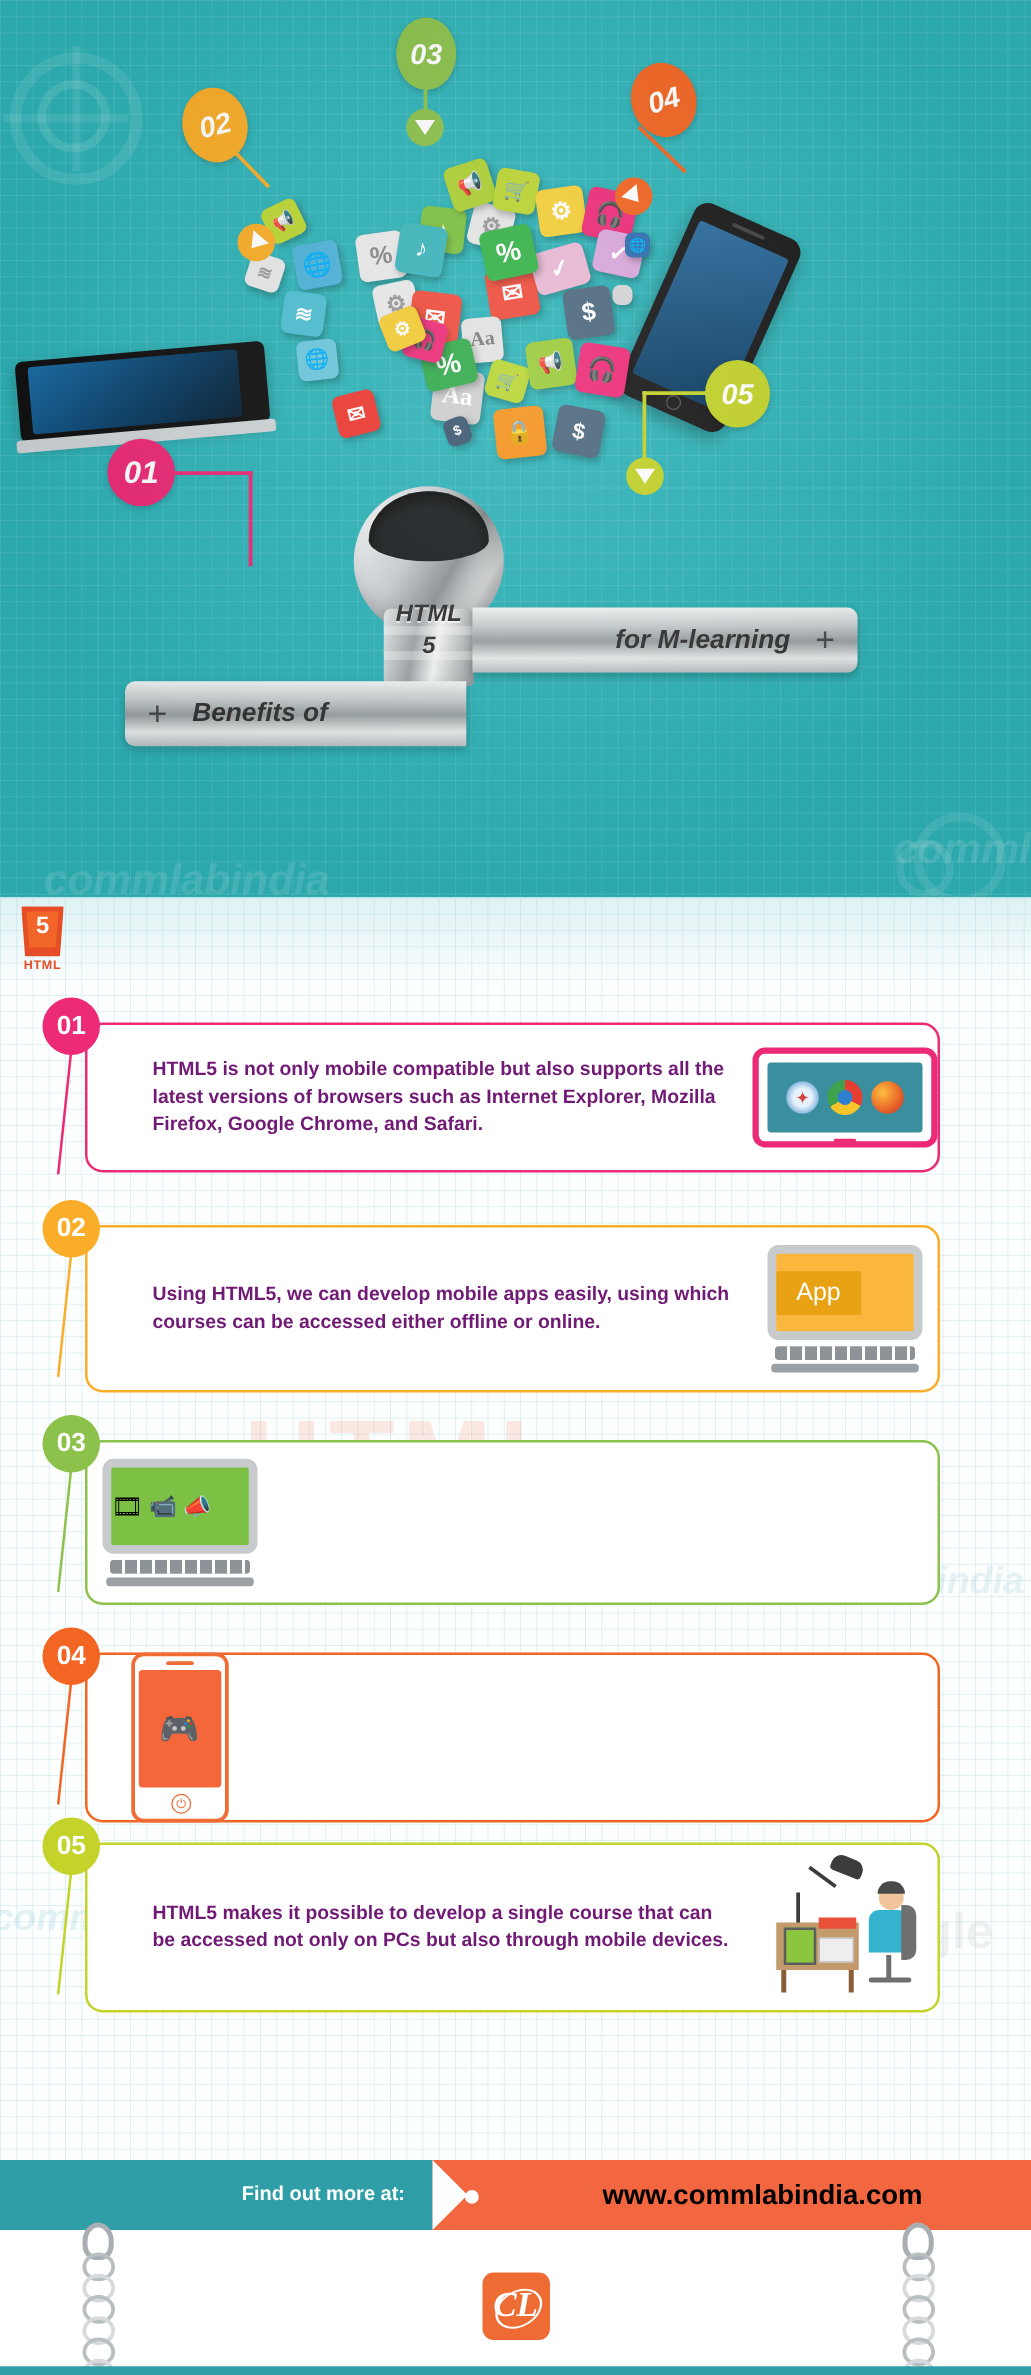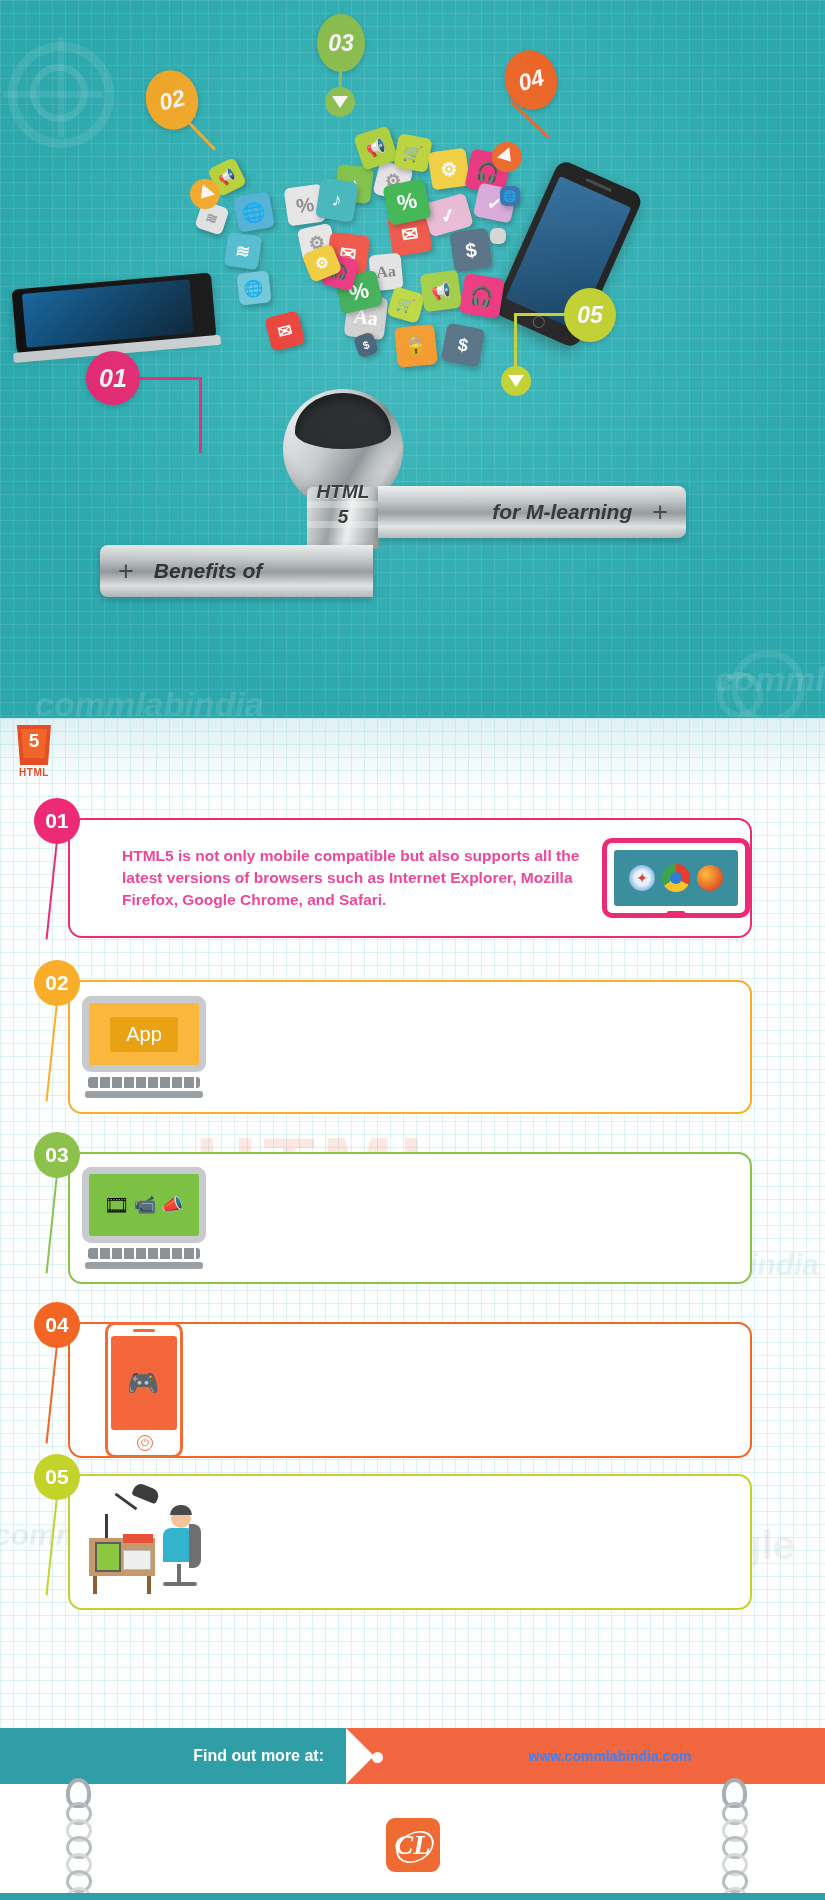--- a/index.html
+++ b/index.html
@@ -164,28 +164,28 @@
     position:absolute;background:#fff;border:2px solid #ccc;border-radius:14px;
     display:flex;align-items:center;
   }
   .card .badge{
     position:absolute;left:-36px;top:-22px;width:46px;height:46px;border-radius:50%;
     display:flex;align-items:center;justify-content:center;color:#fff;font-weight:bold;font-size:21px;
     z-index:3;
   }
   .card .tail{position:absolute;left:-14px;top:20px;width:2px;height:100px;transform-origin:top center;z-index:1;}
   .card .txt{
-    padding-left:52px;padding-right:10px;color:#ec4899;font-weight:bold;font-size:15.5px;line-height:22px;
+    padding-left:52px;padding-right:10px;color:#701a75;font-weight:bold;font-size:15.5px;line-height:22px;
     flex:1;
   }
   .card .art{width:148px;height:100%;display:flex;align-items:center;justify-content:center;flex:0 0 148px;}
 
   
   .monitor{position:relative;width:124px;}
-  .monitor .frame{border:7px solid #c8cbcd;border-radius:9px;height:62px;display:flex;align-items:center;justify-content:center;overflow:hidden;}
+  .monitor .frame{border:7px solid #c8cbcd;border-radius:9px;height:62px;display:flex;align-items:center;justify-content:flex-start;overflow:hidden;}
   .monitor .kb{margin:5px auto 0;width:112px;height:11px;background:#8d9296;border-radius:3px;
      background-image:repeating-linear-gradient(90deg,#8d9296 0 10px,#fff 10px 12px);}
   .monitor .kb2{margin:3px auto 0;width:118px;height:7px;background:#9aa0a3;border-radius:3px;}
 
   .tabframe{position:relative;width:124px;padding:7px;border:5px solid #ec2a76;border-radius:10px;}
   .tabframe .scr{height:56px;background:#3a8e9e;border-radius:3px;display:flex;align-items:center;justify-content:center;gap:7px;}
   .tabframe .dot{position:absolute;left:50%;bottom:-1px;margin-left:-9px;width:18px;height:3px;background:#ec2a76;border-radius:2px;}
 
   .mob{position:relative;width:66px;height:124px;border:3px solid #ef6c35;border-radius:10px;background:#fff;padding:3px;}
   .mob .scr{height:94px;background:#f4673a;border-radius:3px;display:flex;align-items:center;justify-content:center;}
@@ -199,21 +199,21 @@
   .footerband{position:absolute;left:0;top:1728px;width:825px;height:62px;}
   .fb-teal{position:absolute;left:0;top:0;width:360px;height:56px;background:#2f9ea6;border-radius:0 0 0 0;}
   .fb-teal:after{content:"";position:absolute;right:-27px;top:0;border-left:27px solid #2f9ea6;
      border-top:28px solid transparent;border-bottom:28px solid transparent;}
   .fb-or{position:absolute;left:346px;top:0;width:479px;height:56px;background:#f2673f;}
   .fb-or:before{content:"";position:absolute;left:0;top:0;border-left:28px solid #fdfefe;
      border-top:28px solid transparent;border-bottom:28px solid transparent;}
   .fb-label{position:absolute;left:0;top:0;width:340px;height:56px;display:flex;align-items:center;justify-content:flex-end;
      color:#fff;font-weight:bold;font-size:16px;padding-right:16px;box-sizing:border-box;}
   .fb-url{position:absolute;left:400px;top:0;width:420px;height:56px;display:flex;align-items:center;justify-content:center;
-     color:#3b82f6;font-weight:bold;font-size:14px;}
+     color:#000000;font-weight:bold;font-size:22px;}
   .fb-bullet{position:absolute;left:372px;top:24px;width:11px;height:11px;border-radius:50%;background:#fff;}
 
   .chain{position:absolute;width:22px;}
   .chain .lnk{width:20px;height:17px;border:3px solid #b9bec1;border-radius:50%;margin-top:-6px;background:transparent;}
   .chain .lnk:nth-child(odd){border-color:#d6dadc;}
   .chain .cap{width:17px;height:22px;border:4px solid #a8aeb1;border-radius:50% 50% 40% 40%;margin:0 auto;background:#fff;}
   .chain-l{left:66px;top:1778px;}
   .chain-r{left:722px;top:1778px;}
 
   
@@ -378,20 +378,21 @@
             <span style="width:26px;height:26px;border-radius:50%;background:radial-gradient(circle at 35% 35%,#ffbe3d,#e8622a 60%,#b8372a);"></span>
           </div>
           <div class="dot"></div>
         </div>
       </div>
     </div>
 
     <div class="card" style="left:68px;top:262px;width:680px;height:130px;border-color:#f9ad28;">
       <div class="tail" style="background:#f9ad28;transform:rotate(6deg);"></div>
       <div class="badge" style="background:#f9ad28;">02</div>
+      <div class="txt">Using HTML5, we can develop mobile apps easily, using which courses can be accessed either offline or online.</div>
       <div class="art">
         <div class="monitor">
           <div class="frame" style="background:#fbb73d;">
             <span style="background:#e8a214;color:#fff;font-size:20px;padding:6px 16px;border-radius:2px;font-weight:normal;font-family:'Liberation Sans',sans-serif;">App</span>
           </div>
           <div class="kb"></div>
           <div class="kb2"></div>
         </div>
       </div>
     </div>
@@ -422,20 +423,21 @@
             <span style="font-size:26px;color:#fff;">🎮</span>
           </div>
           <div class="pw">⏻</div>
         </div>
       </div>
     </div>
 
     <div class="card" style="left:68px;top:756px;width:680px;height:132px;border-color:#c3d32a;">
       <div class="tail" style="background:#c3d32a;transform:rotate(6deg);"></div>
       <div class="badge" style="background:#c3d32a;">05</div>
+      <div class="txt">HTML5 makes it possible to develop a single course that can be accessed not only on PCs but also through mobile devices.</div>
       <div class="art">
         <div class="desk">
           <div style="position:absolute;left:54px;top:-4px;width:26px;height:14px;background:#3c3c3c;border-radius:8px 8px 3px 3px;transform:rotate(22deg);"></div>
           <div style="position:absolute;left:34px;top:10px;width:26px;height:3px;background:#3c3c3c;transform:rotate(36deg);"></div>
           <div style="position:absolute;left:26px;top:24px;width:3px;height:26px;background:#3c3c3c;"></div>
           <div style="position:absolute;left:10px;top:48px;width:66px;height:38px;background:#c49a6c;border:2px solid #9c7murk;"></div>
           <div style="position:absolute;left:16px;top:52px;width:22px;height:26px;background:#8cc63e;border:2px solid #5d5d5d;"></div>
           <div style="position:absolute;left:44px;top:60px;width:26px;height:18px;background:#eee;border:1px solid #bbb;"></div>
           <div style="position:absolute;left:44px;top:44px;width:30px;height:9px;background:#e8503a;"></div>
           <div style="position:absolute;left:14px;top:86px;width:4px;height:18px;background:#8a5f38;"></div>

